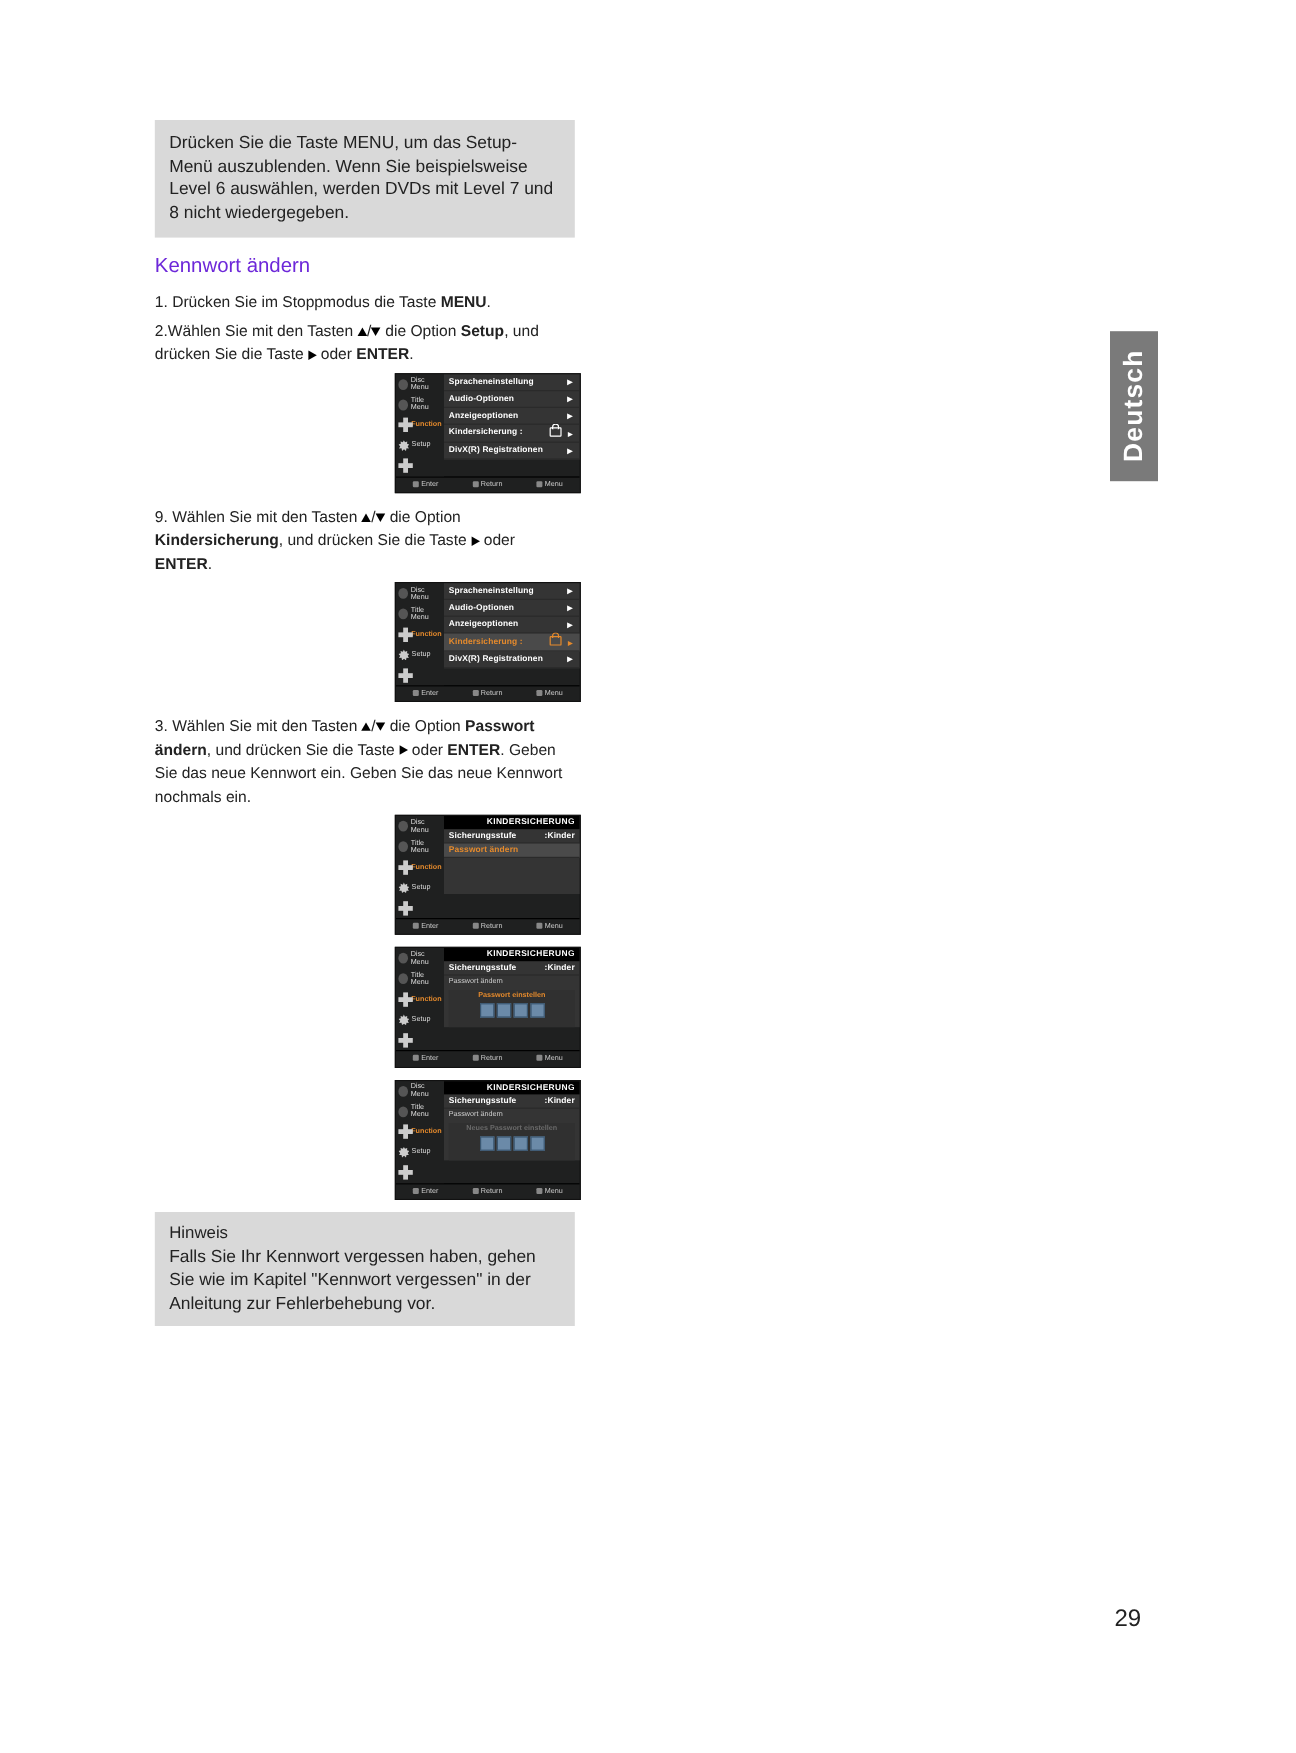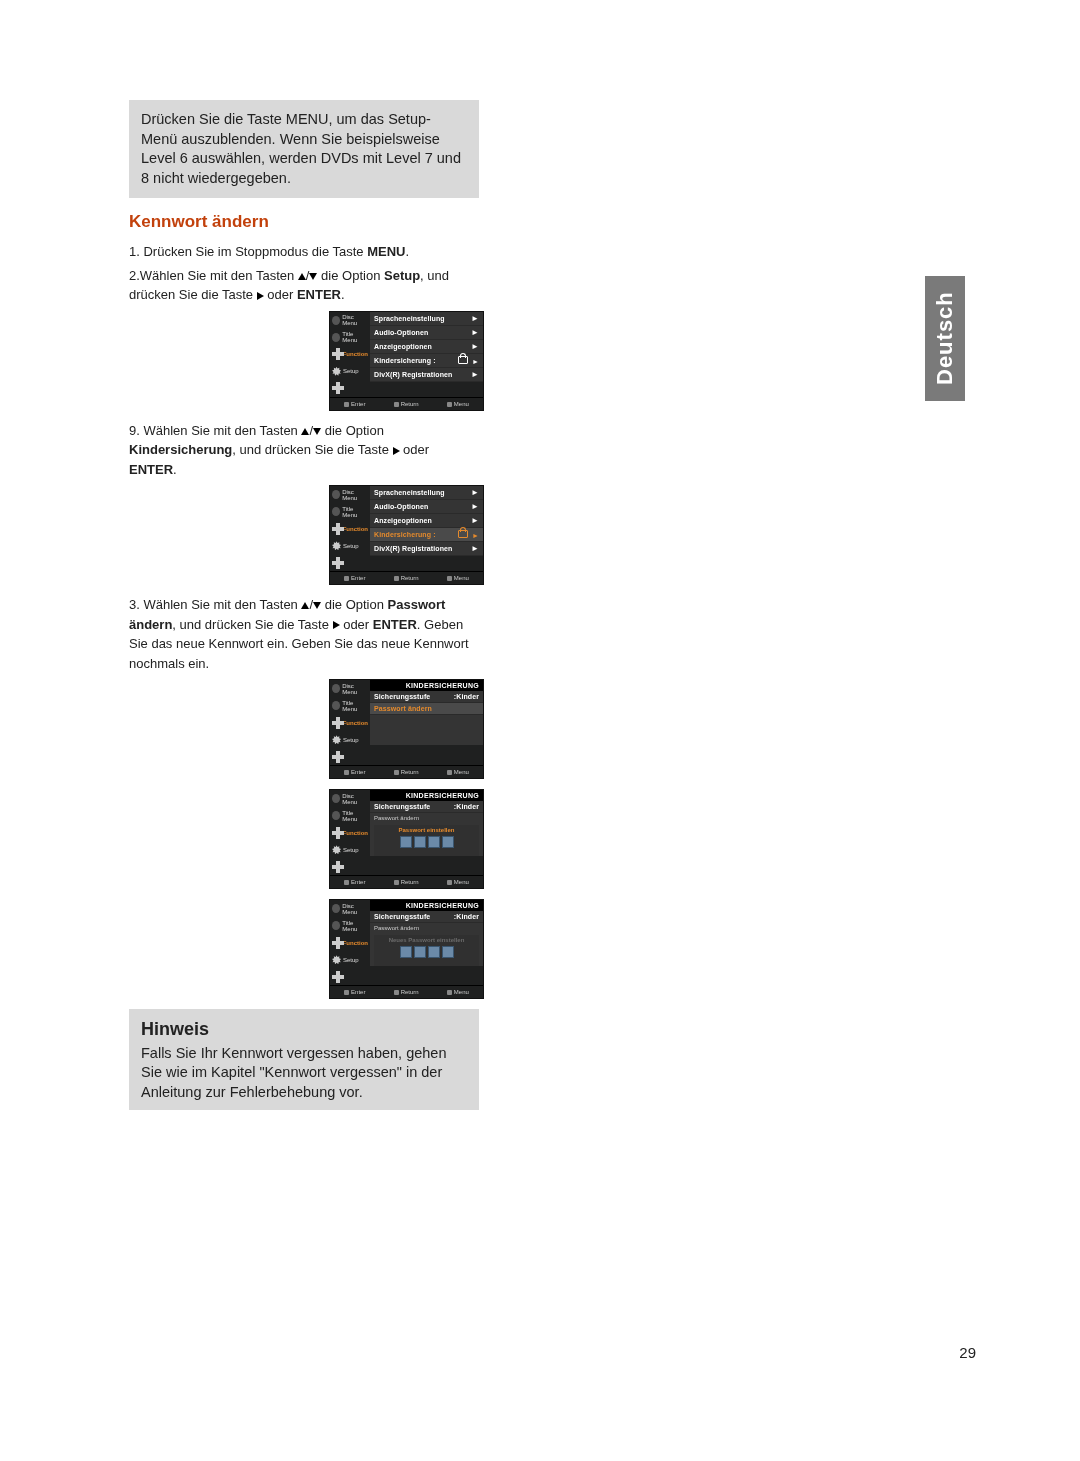--- a/index.html
+++ b/index.html
@@ -1,19 +1,19 @@
 <!DOCTYPE html>
 <html><head>
 <meta charset="utf-8">
 <style>
   body{margin:0;background:#fff;font-family:Arial,Helvetica,sans-serif;color:#222}
   .page{position:relative;width:1080px;height:1461px;margin:0 auto;background:#fff}
   .column{position:absolute;left:129px;top:100px;width:350px}
   .box-grey{background:#d9d9d9;padding:10px 12px;font-size:14.5px;line-height:1.35}
-  .h2{font-weight:bold;font-size:17px;margin:14px 0 10px 0;color:#c2410c}
+  .h2{font-weight:normal;font-size:17px;margin:14px 0 10px 0;color:#6d28d9}
   .para{font-size:13px;line-height:1.5;margin:4px 0}
   .b{font-weight:bold}
   .menu{width:153px;margin:6px 0 10px 0;margin-left:200px;border:1px solid #111;background:#1f2020}
   .menu-sidebar{float:left;width:40px;background:#1f2020}
   .side-item{height:17px;display:flex;align-items:center;gap:2px;padding:0 2px;font-size:6px;color:#ddd}
   .side-item.orange{color:#e58a2c;font-weight:bold}
   .side-ico{width:9px;height:9px;border-radius:50%;background:#555;display:inline-block}
   .side-gear{width:9px;height:9px;background:#ccc;display:inline-block;clip-path:polygon(50% 0,61% 20%,82% 12%,80% 34%,100% 41%,86% 58%,97% 77%,75% 76%,70% 100%,52% 84%,34% 100%,29% 76%,6% 77%,17% 58%,0 41%,23% 34%,20% 12%,42% 20%)}
   .side-dpad{width:12px;height:12px;position:relative;display:inline-block}
   .side-dpad::before,.side-dpad::after{content:"";position:absolute;background:#ccc}
@@ -30,26 +30,26 @@
   .lock::before{content:"";position:absolute;top:-4px;left:1px;width:4px;height:4px;border:1px solid #e58a2c;border-bottom:none;border-radius:3px 3px 0 0}
   .lock.white{border-color:#fff}
   .lock.white::before{border-color:#fff}
   .pw-sub{font-size:6px;color:#ccc;padding:2px 4px}
   .pw-boxes{display:flex;justify-content:center;gap:2px;padding:3px 0 6px 0}
   .pw-boxes span{width:10px;height:10px;background:#6b8aa8;border:1px solid #3a5670}
   .pw-overlay{background:#303030;margin:2px 4px;padding:2px 0;text-align:center}
   .pw-overlay-title{font-size:6px;color:#e58a2c;font-weight:bold}
   .pw-overlay-title.dim{color:#6a6a6a}
   .lang-tab{position:absolute;right:115px;top:276px;width:40px;height:125px;background:#7a7a7a;color:#fff;font-size:22px;font-weight:bold;display:flex;align-items:center;justify-content:center;writing-mode:vertical-rl;transform:rotate(180deg);letter-spacing:1px}
-  .page-num{position:absolute;right:104px;bottom:100px;font-size:15px}
+  .page-num{position:absolute;right:129px;bottom:100px;font-size:20px}
   .tri-up{display:inline-block;width:0;height:0;border-left:4px solid transparent;border-right:4px solid transparent;border-bottom:7px solid #000;vertical-align:middle}
   .tri-down{display:inline-block;width:0;height:0;border-left:4px solid transparent;border-right:4px solid transparent;border-top:7px solid #000;vertical-align:middle}
   .tri-right{display:inline-block;width:0;height:0;border-top:4px solid transparent;border-bottom:4px solid transparent;border-left:7px solid #000;vertical-align:middle}
   .note-box{background:#d9d9d9;padding:8px 12px;font-size:14.5px;line-height:1.35;margin-top:6px}
-  .note-title{font-weight:bold;font-size:18px;margin-bottom:2px}
+  .note-title{font-weight:normal;font-size:14px;margin-bottom:2px}
 </style>
 </head>
 <body>
 
 <div class="page">
 
   <div class="lang-tab">Deutsch</div>
   <div class="page-num">29</div>
 
   <div class="column">

